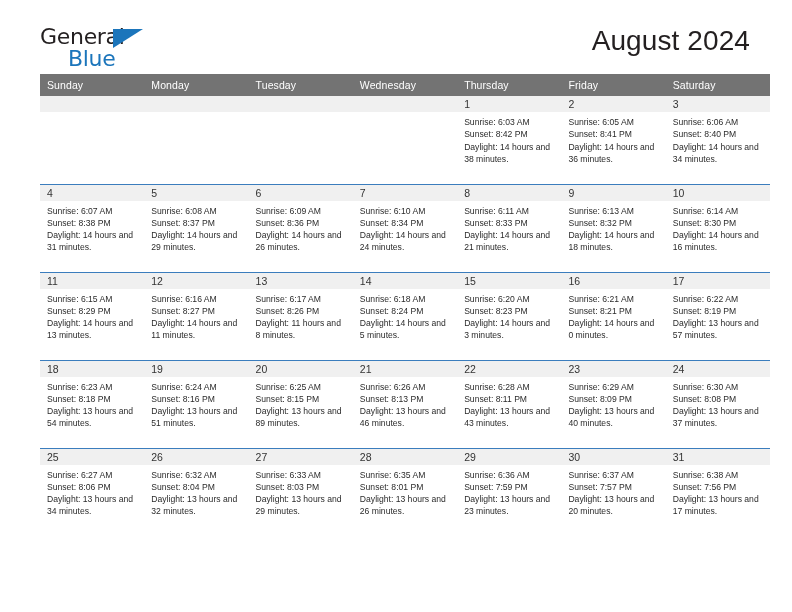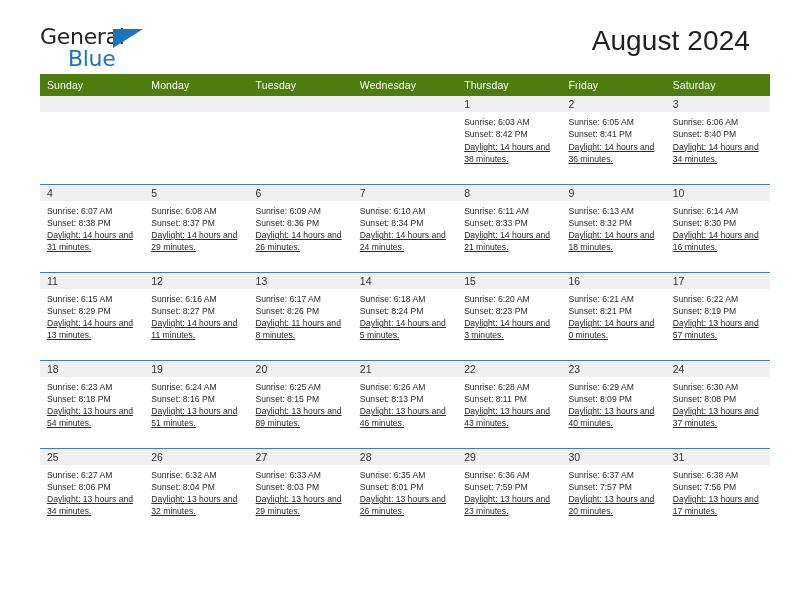--- a/index.html
+++ b/index.html
@@ -84,21 +84,21 @@
     font-weight: 400;
   }
 
   
   .cal {
     width: 730px;
     border-collapse: collapse;
     table-layout: fixed;
   }
   .cal th {
-    background: #4d7c0f;
+    background: #737373;
     color: #ffffff;
     font-size: 10.5px;
     font-weight: 400;
     text-align: left;
     padding: 5px 0 5px 7px;
     height: 21px;
     border: none;
     letter-spacing: 0.1px;
   }
   .cal td {
@@ -120,21 +120,21 @@
     line-height: 13px;
   }
   .cal td.empty .daynum { background: #f0f0f0; }
   .info {
     padding: 4px 5px 0 7px;
     font-size: 8.6px;
     line-height: 12.3px;
     color: #2b2b2b;
   }
   .info div { white-space: nowrap; }
-  .info .dl { white-space: normal; text-decoration: underline; }
+  .info .dl { white-space: normal; }
 </style>
 </head>
 <body>
 
 <div class="page">
 
   <div class="top">
     <div class="logo">
       <span class="logo-general">General</span>
       <span class="logo-tri"></span>

